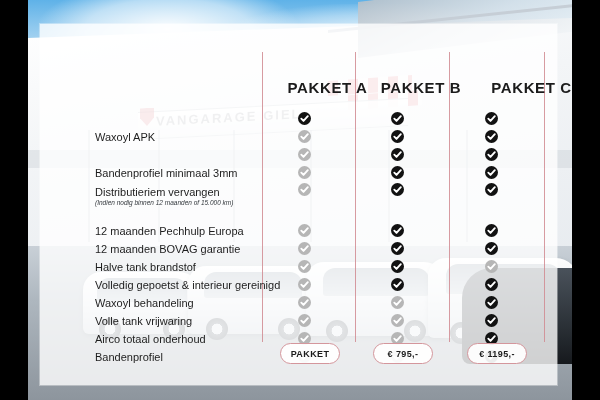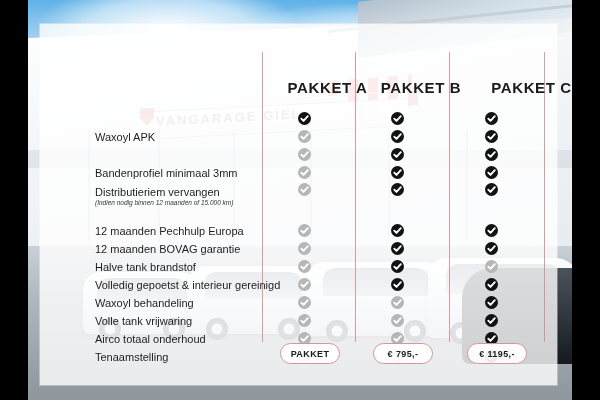--- a/index.html
+++ b/index.html
@@ -283,21 +283,21 @@
     <div class="feat" style="top:162px">Distributieriem vervangen</div>
     <div class="feat-note" style="top:175px">(Indien nodig binnen 12 maanden of 15.000 km)</div>
 
     <div class="feat" style="top:201px">12 maanden Pechhulp Europa</div>
     <div class="feat" style="top:219px">12 maanden BOVAG garantie</div>
     <div class="feat" style="top:237px">Halve tank brandstof</div>
     <div class="feat" style="top:255px">Volledig gepoetst &amp; interieur gereinigd</div>
     <div class="feat" style="top:273px">Waxoyl behandeling</div>
     <div class="feat" style="top:291px">Volle tank vrijwaring</div>
     <div class="feat" style="top:309px">Airco totaal onderhoud</div>
-    <div class="feat" style="top:327px">Tenaamstelling</div>
+    <div class="feat" style="top:327px">Bandenprofiel</div>
 
     <div id="checks">
         <div class="chk on" style="left: 257.5px; top: 88px;">
           <svg viewBox="0 0 13 13" width="13" height="13">
             <path d="M3.3 6.7 L5.5 8.9 L9.8 4.2" fill="none" stroke="#fff" stroke-width="1.9" stroke-linecap="round" stroke-linejoin="round"></path>
           </svg>
         </div>
         <div class="chk on" style="left: 350.5px; top: 88px;">
           <svg viewBox="0 0 13 13" width="13" height="13">
             <path d="M3.3 6.7 L5.5 8.9 L9.8 4.2" fill="none" stroke="#fff" stroke-width="1.9" stroke-linecap="round" stroke-linejoin="round"></path>

